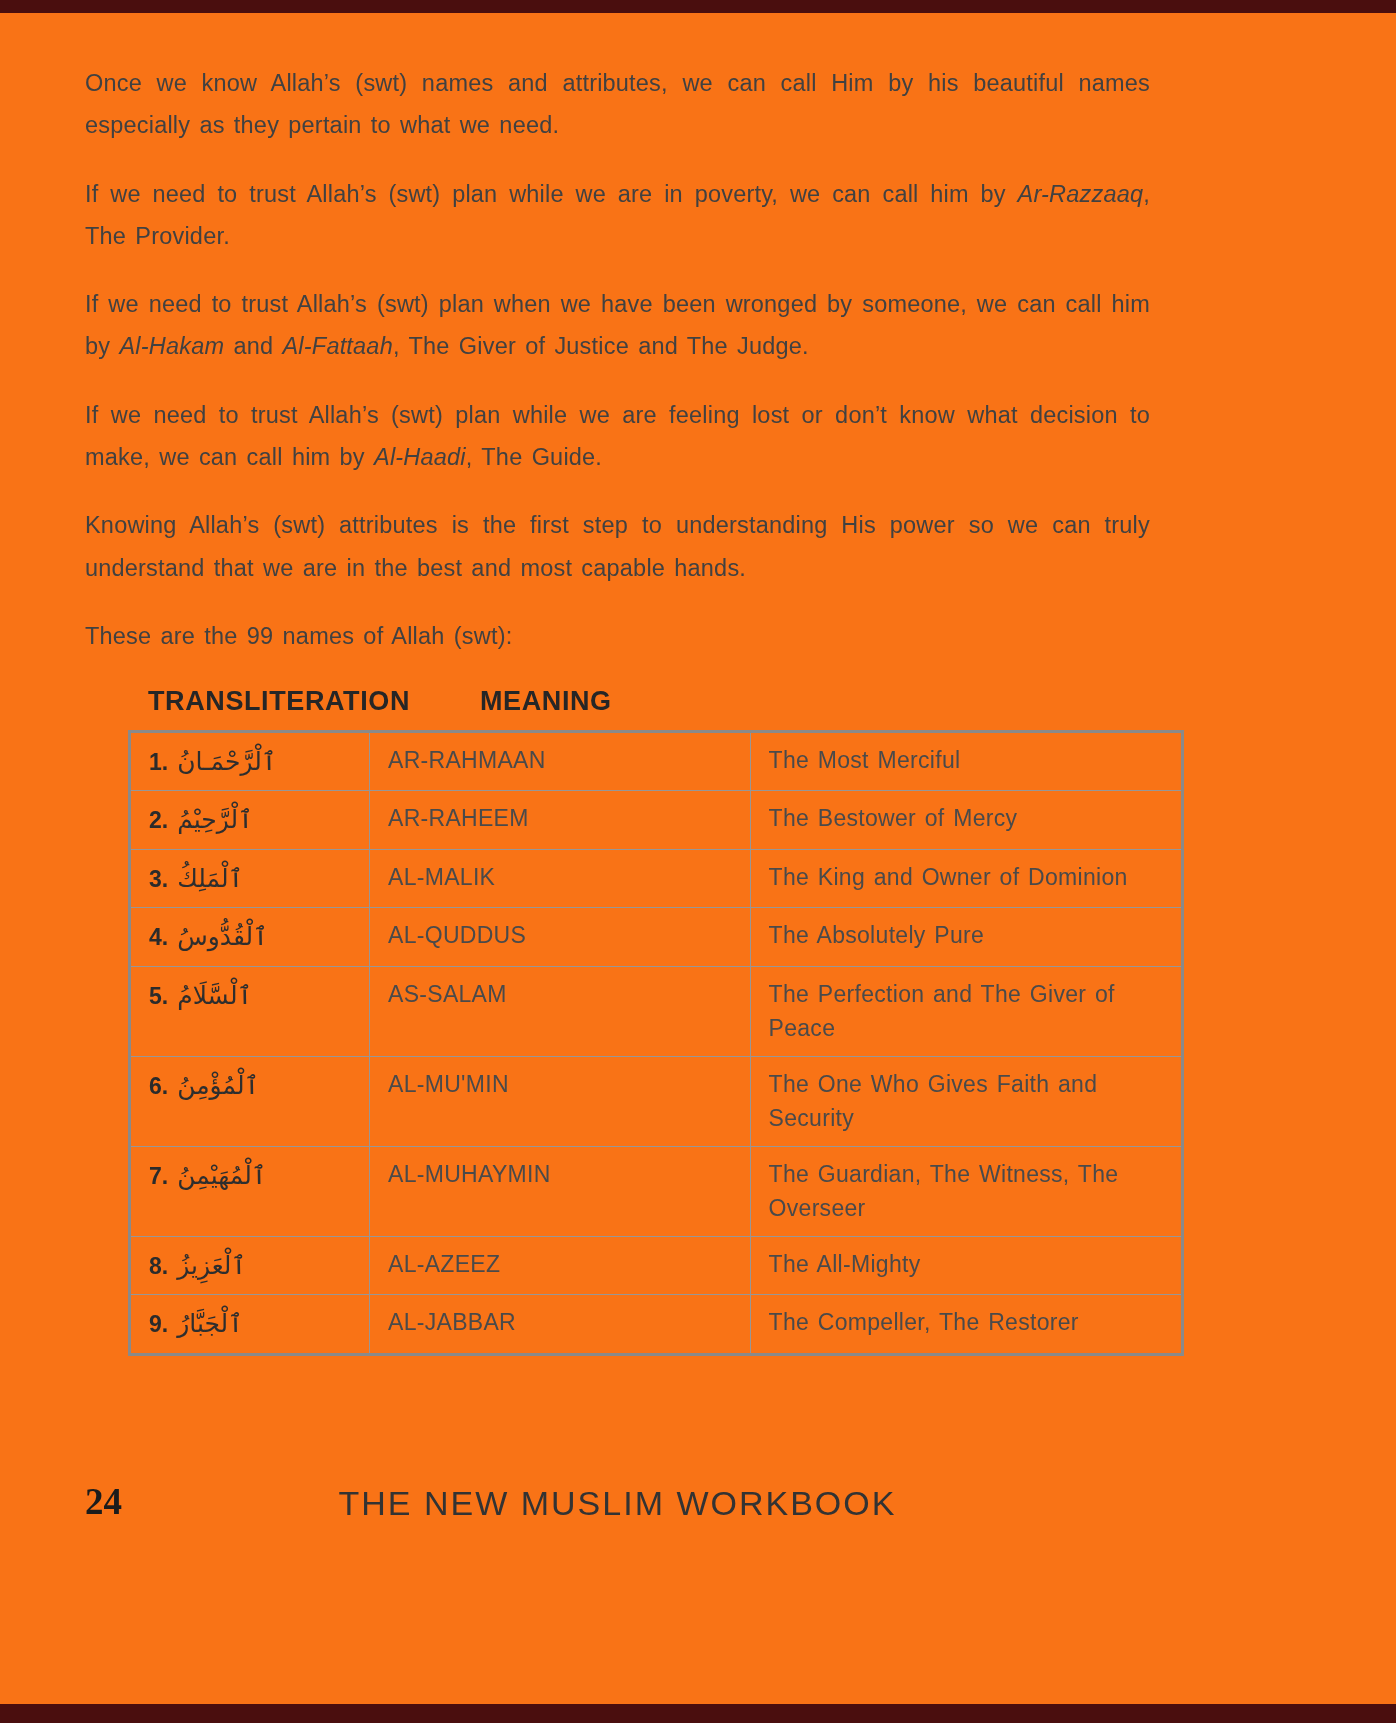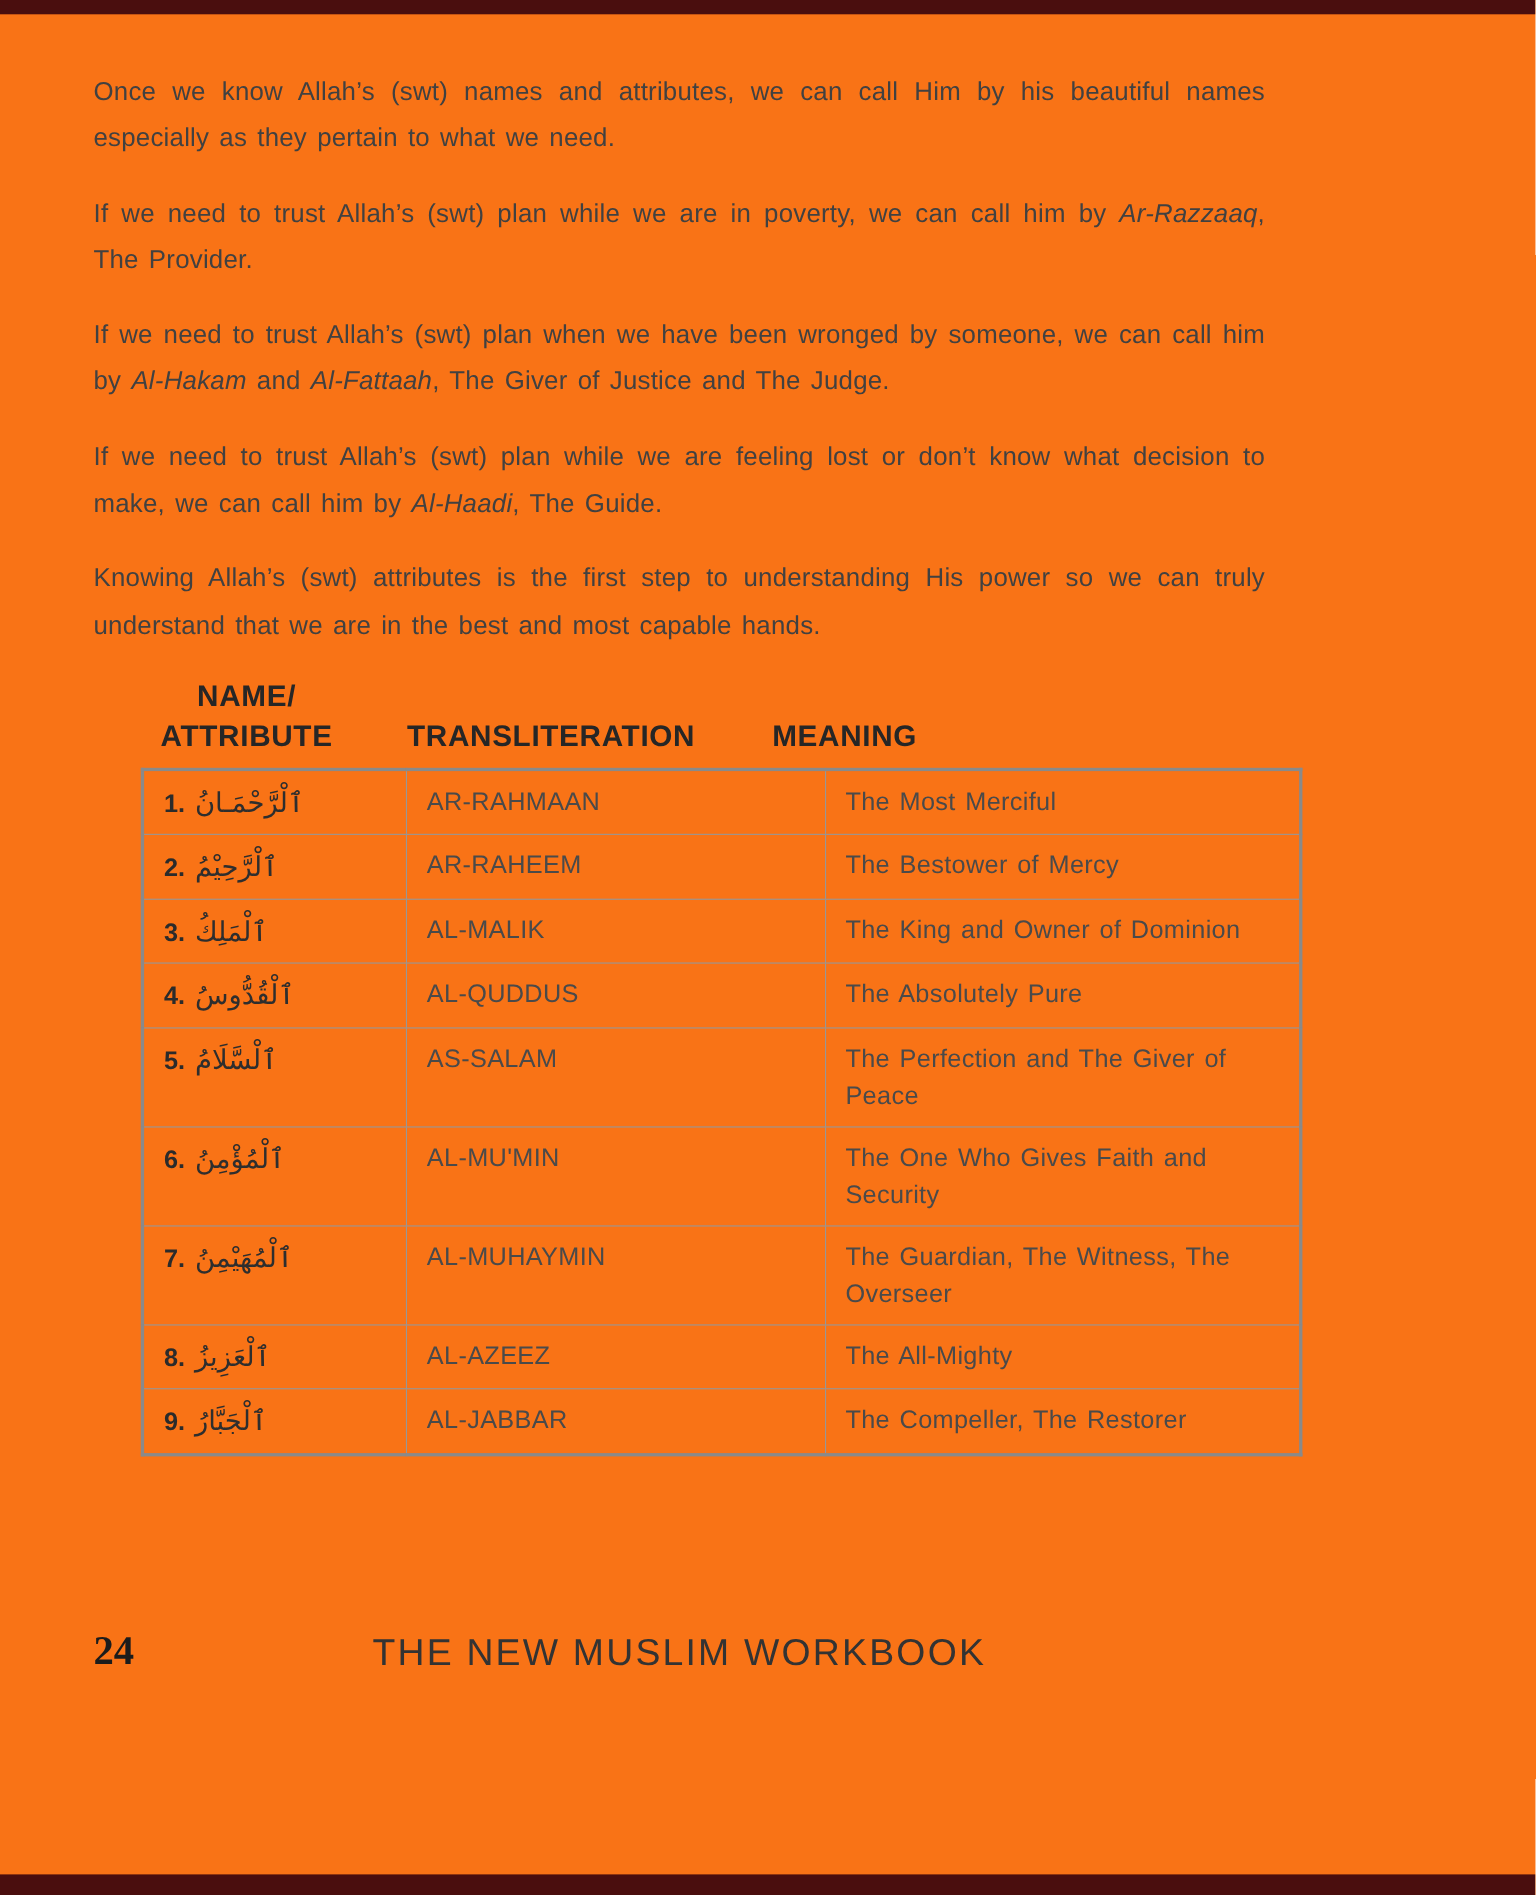--- a/index.html
+++ b/index.html
@@ -129,30 +129,25 @@
     <p><span>Once we know Allah’s (swt) names and attributes, we can call Him by his beautiful names especially as they pertain to what we need.</span></p>
 
     <p><span>If we need to trust Allah’s (swt) plan while we are in poverty, we can call him by </span><span class="it">Ar-Razzaaq</span><span>, The Provider.</span></p>
 
     <p><span>If we need to trust Allah’s (swt) plan when we have been wronged by someone, we can call him by </span><span class="it">Al-Hakam</span><span> and </span><span class="it">Al-Fattaah</span><span>, The Giver of Justice and The Judge.</span></p>
 
     <p><span>If we need to trust Allah’s (swt) plan while we are feeling lost or don’t know what decision to make, we can call him by </span><span class="it">Al-Haadi</span><span>, The Guide.</span></p>
 
     <p><span>Knowing Allah’s (swt) attributes is the first step to understanding His power so we can truly understand that we are in the best and most capable hands.</span></p>
 
+    <p><span>These are the 99 names of Allah (swt):</span></p>
 
     <div class="table-wrap">
 
       <div class="tbl-headers">
-        <div class="th-col1">
-          <span class="stack">
-            <span>NAME/</span>
-            <span>ATTRIBUTE</span>
-          </span>
-        </div>
         <div class="th-col2">TRANSLITERATION</div>
         <div class="th-col3">MEANING</div>
       </div>
 
       <table class="names">
         <tbody>
         <tr>
           <td class="c-name"><span class="row-num">1.</span><span class="arabic">ٱلْرَّحْمَـانُ</span></td>
           <td class="c-translit">AR-RAHMAAN</td>
           <td class="c-meaning">The Most Merciful</td>

